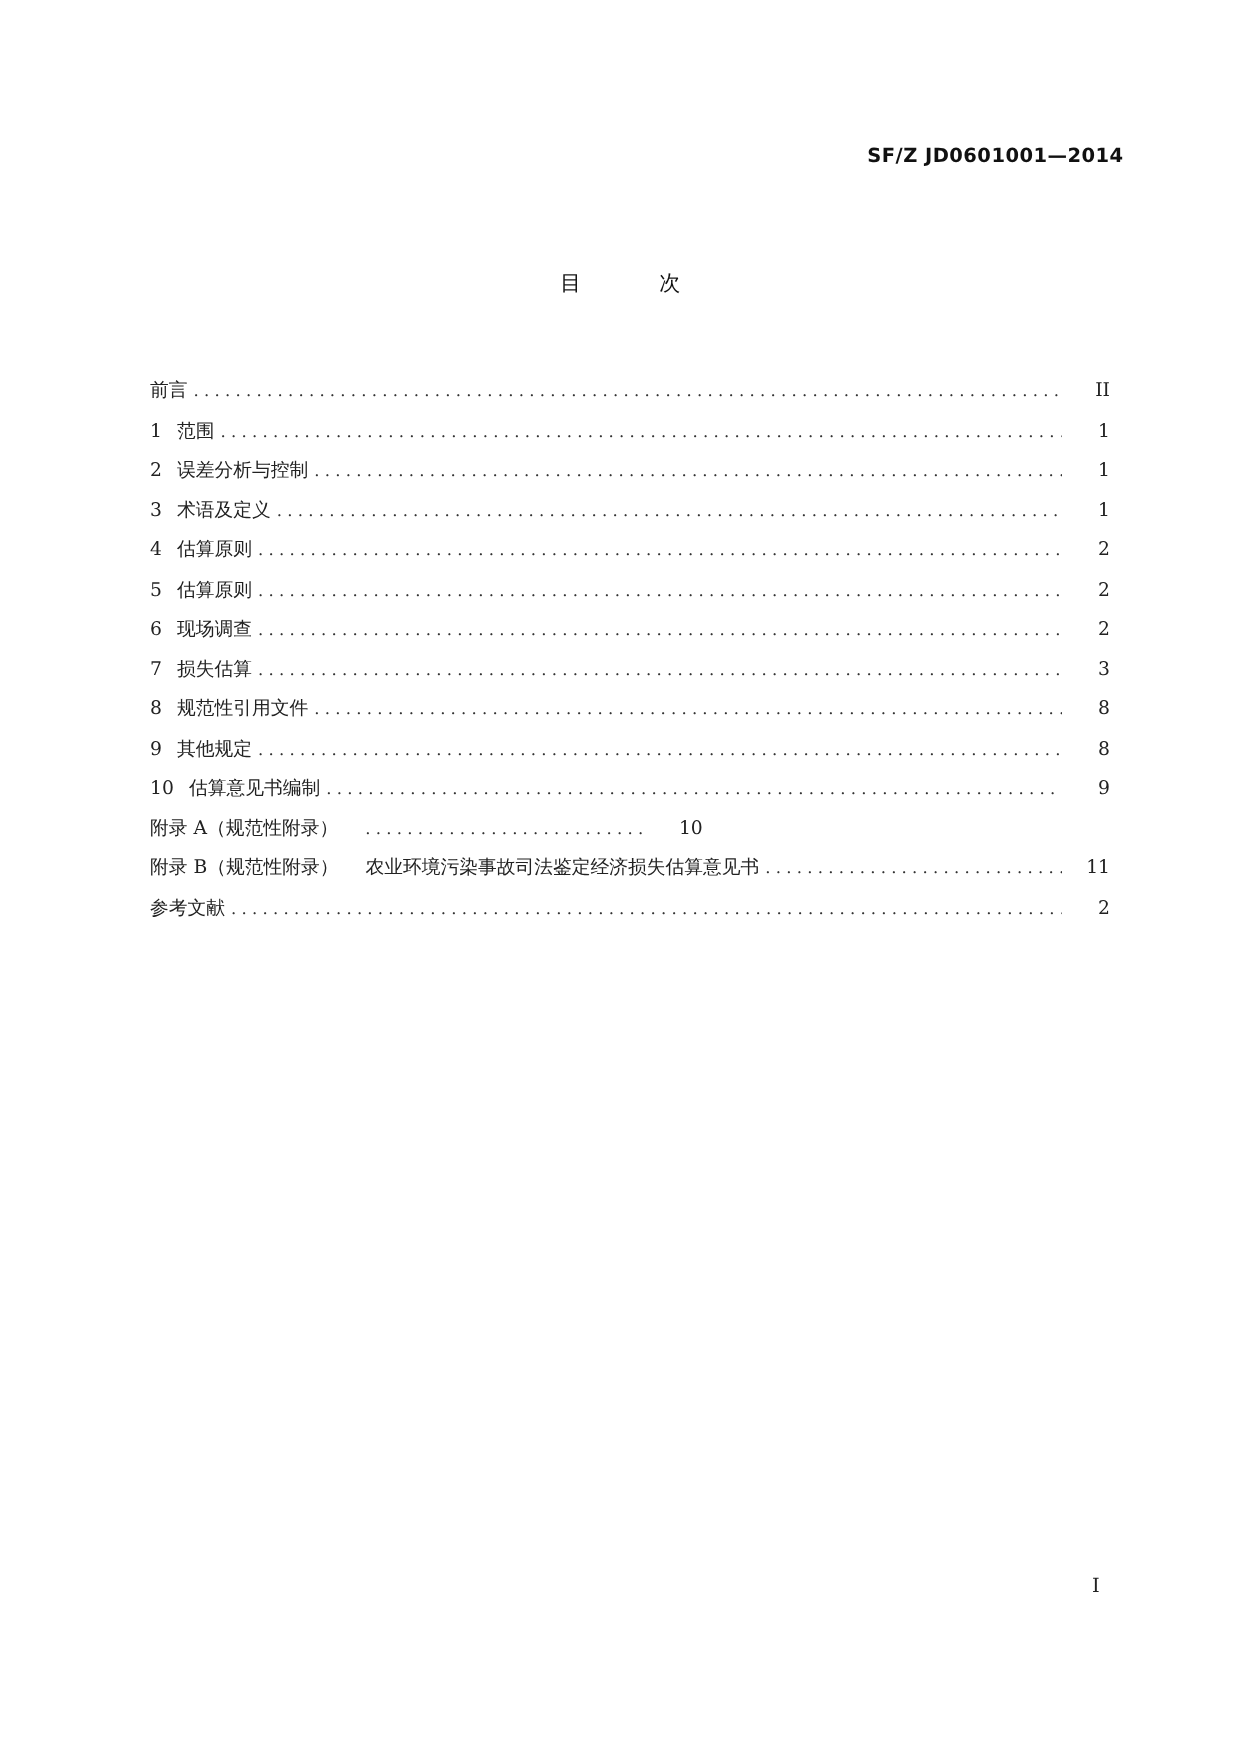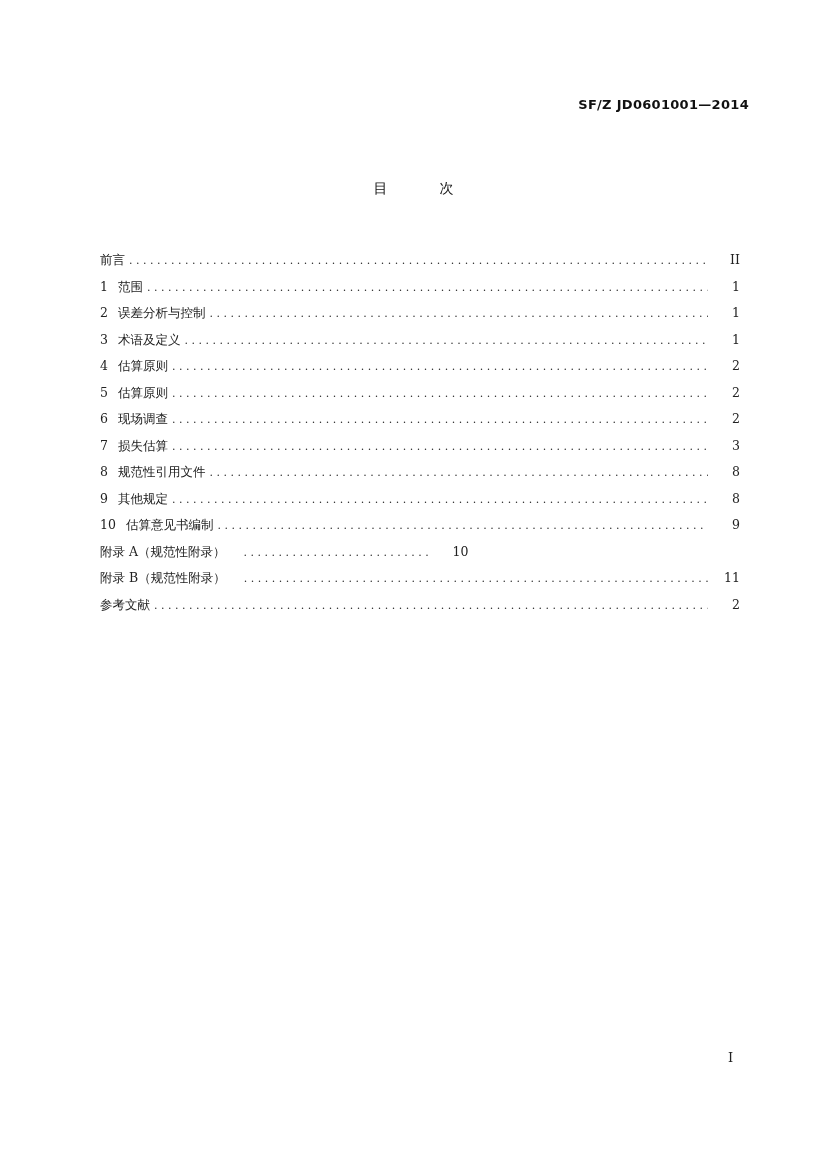--- a/index.html
+++ b/index.html
@@ -102,20 +102,21 @@
   </div>
   <div class="toc-row">
     <span class="label appx">附录 A（规范性附录）</span>
     <span class="appx-gap"></span>
     <span class="leader short"></span>
     <span class="page far">10</span>
   </div>
   <div class="toc-row">
     <span class="label appx">附录 B（规范性附录）</span>
     <span class="appx-gap"></span>
+    <span class="label">农业环境污染事故司法鉴定经济损失估算意见书</span>
     <span class="leader"></span>
     <span class="page">11</span>
   </div>
   <div class="toc-row">
     <span class="label">参考文献</span>
     <span class="leader"></span>
     <span class="page">2</span>
   </div>
 </div>
 

